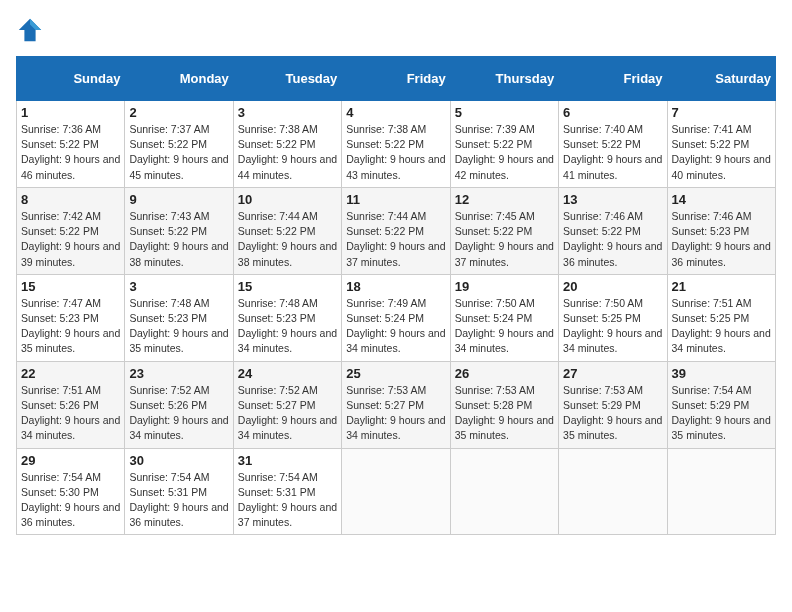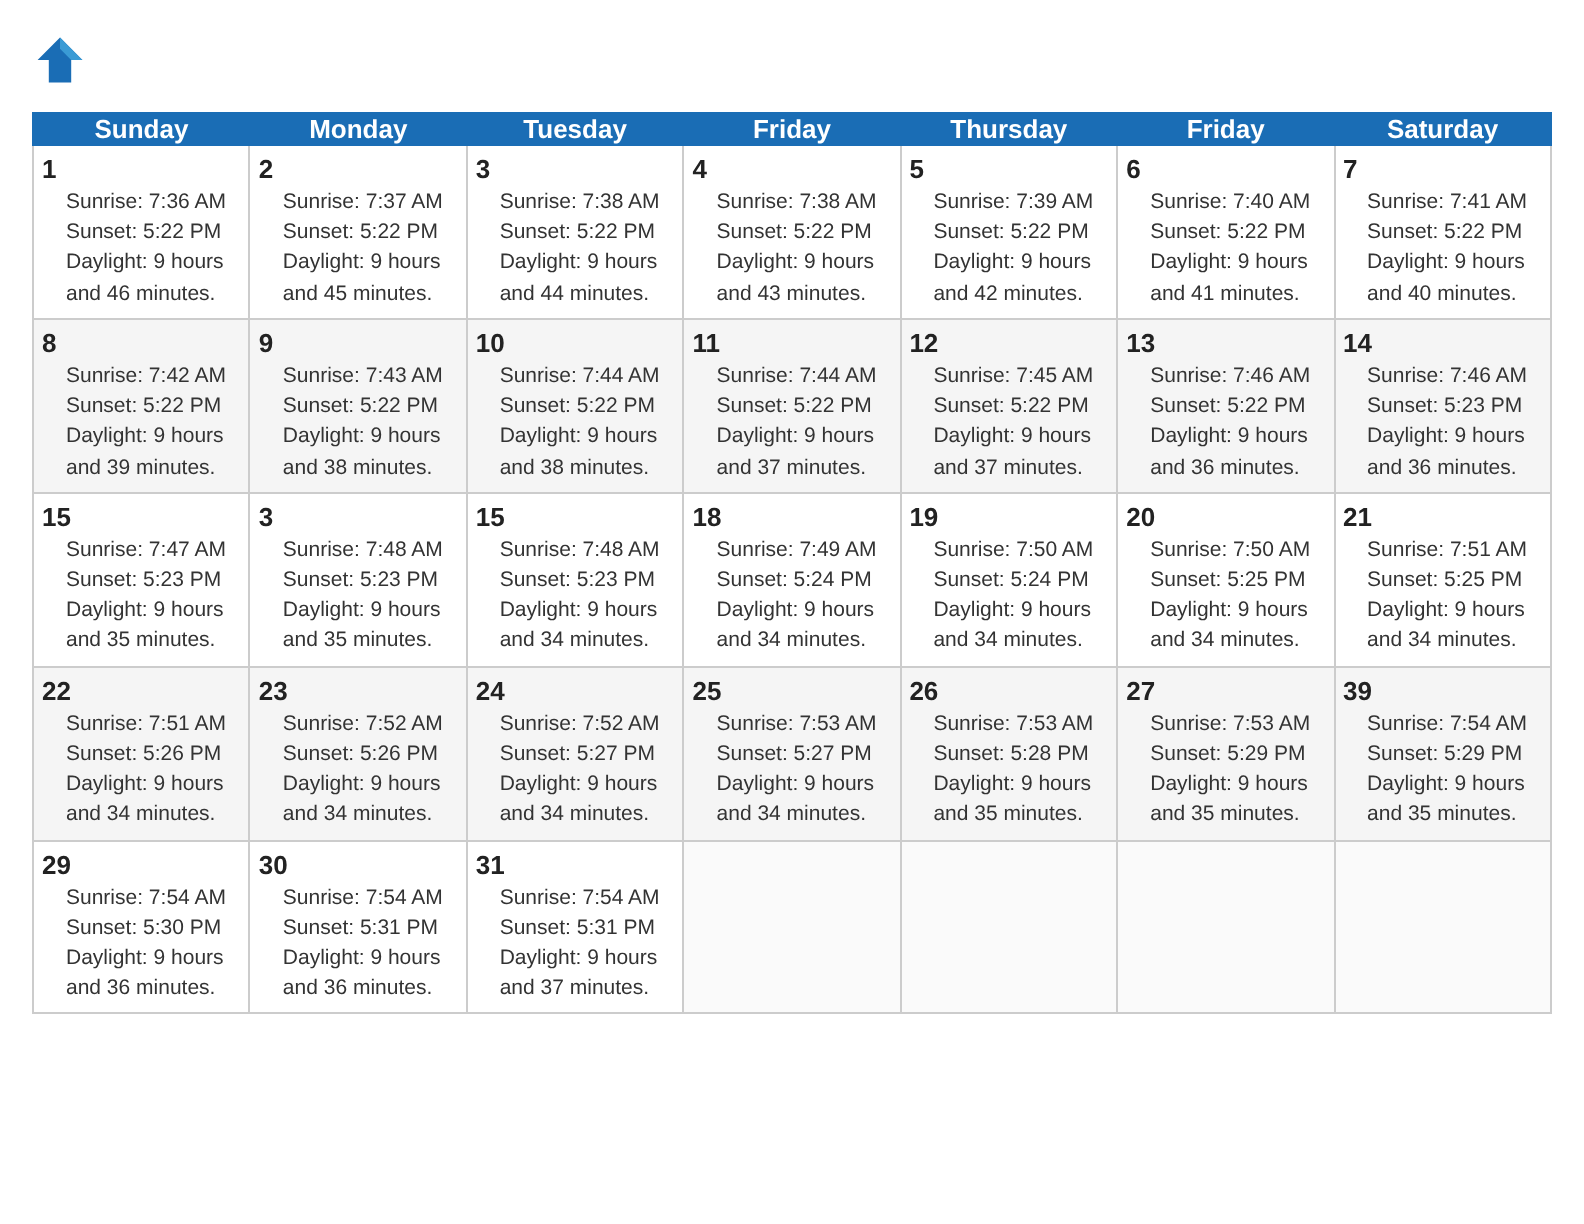--- a/index.html
+++ b/index.html
@@ -54,22 +54,22 @@
       color: #444;
     }
     table {
       width: 100%;
       border-collapse: collapse;
       font-size: 11px;
     }
     thead tr th {
       background-color: #1a6db5;
       color: #fff;
-      padding: 0 4px;
-      text-align: center;
+      padding: 14px 4px;
+      text-align: right;
       font-size: 13px;
       font-weight: bold;
       border: 1px solid #1a6db5;
     }
     tbody tr td {
       border: 1px solid #ccc;
       vertical-align: top;
       padding: 4px 4px;
       width: calc(100% / 7);
       min-height: 70px;
@@ -82,21 +82,20 @@
       font-size: 13px;
       font-weight: bold;
       color: #222;
       display: block;
       margin-bottom: 2px;
     }
     .day-detail {
       font-size: 10.5px;
       color: #333;
       line-height: 1.45;
-      margin-left: 12px;
     }
     .empty-cell {
       background: #fafafa !important;
     }
   </style>
 </head>
 <body>
 
 <div class="header">
   <div class="logo">

